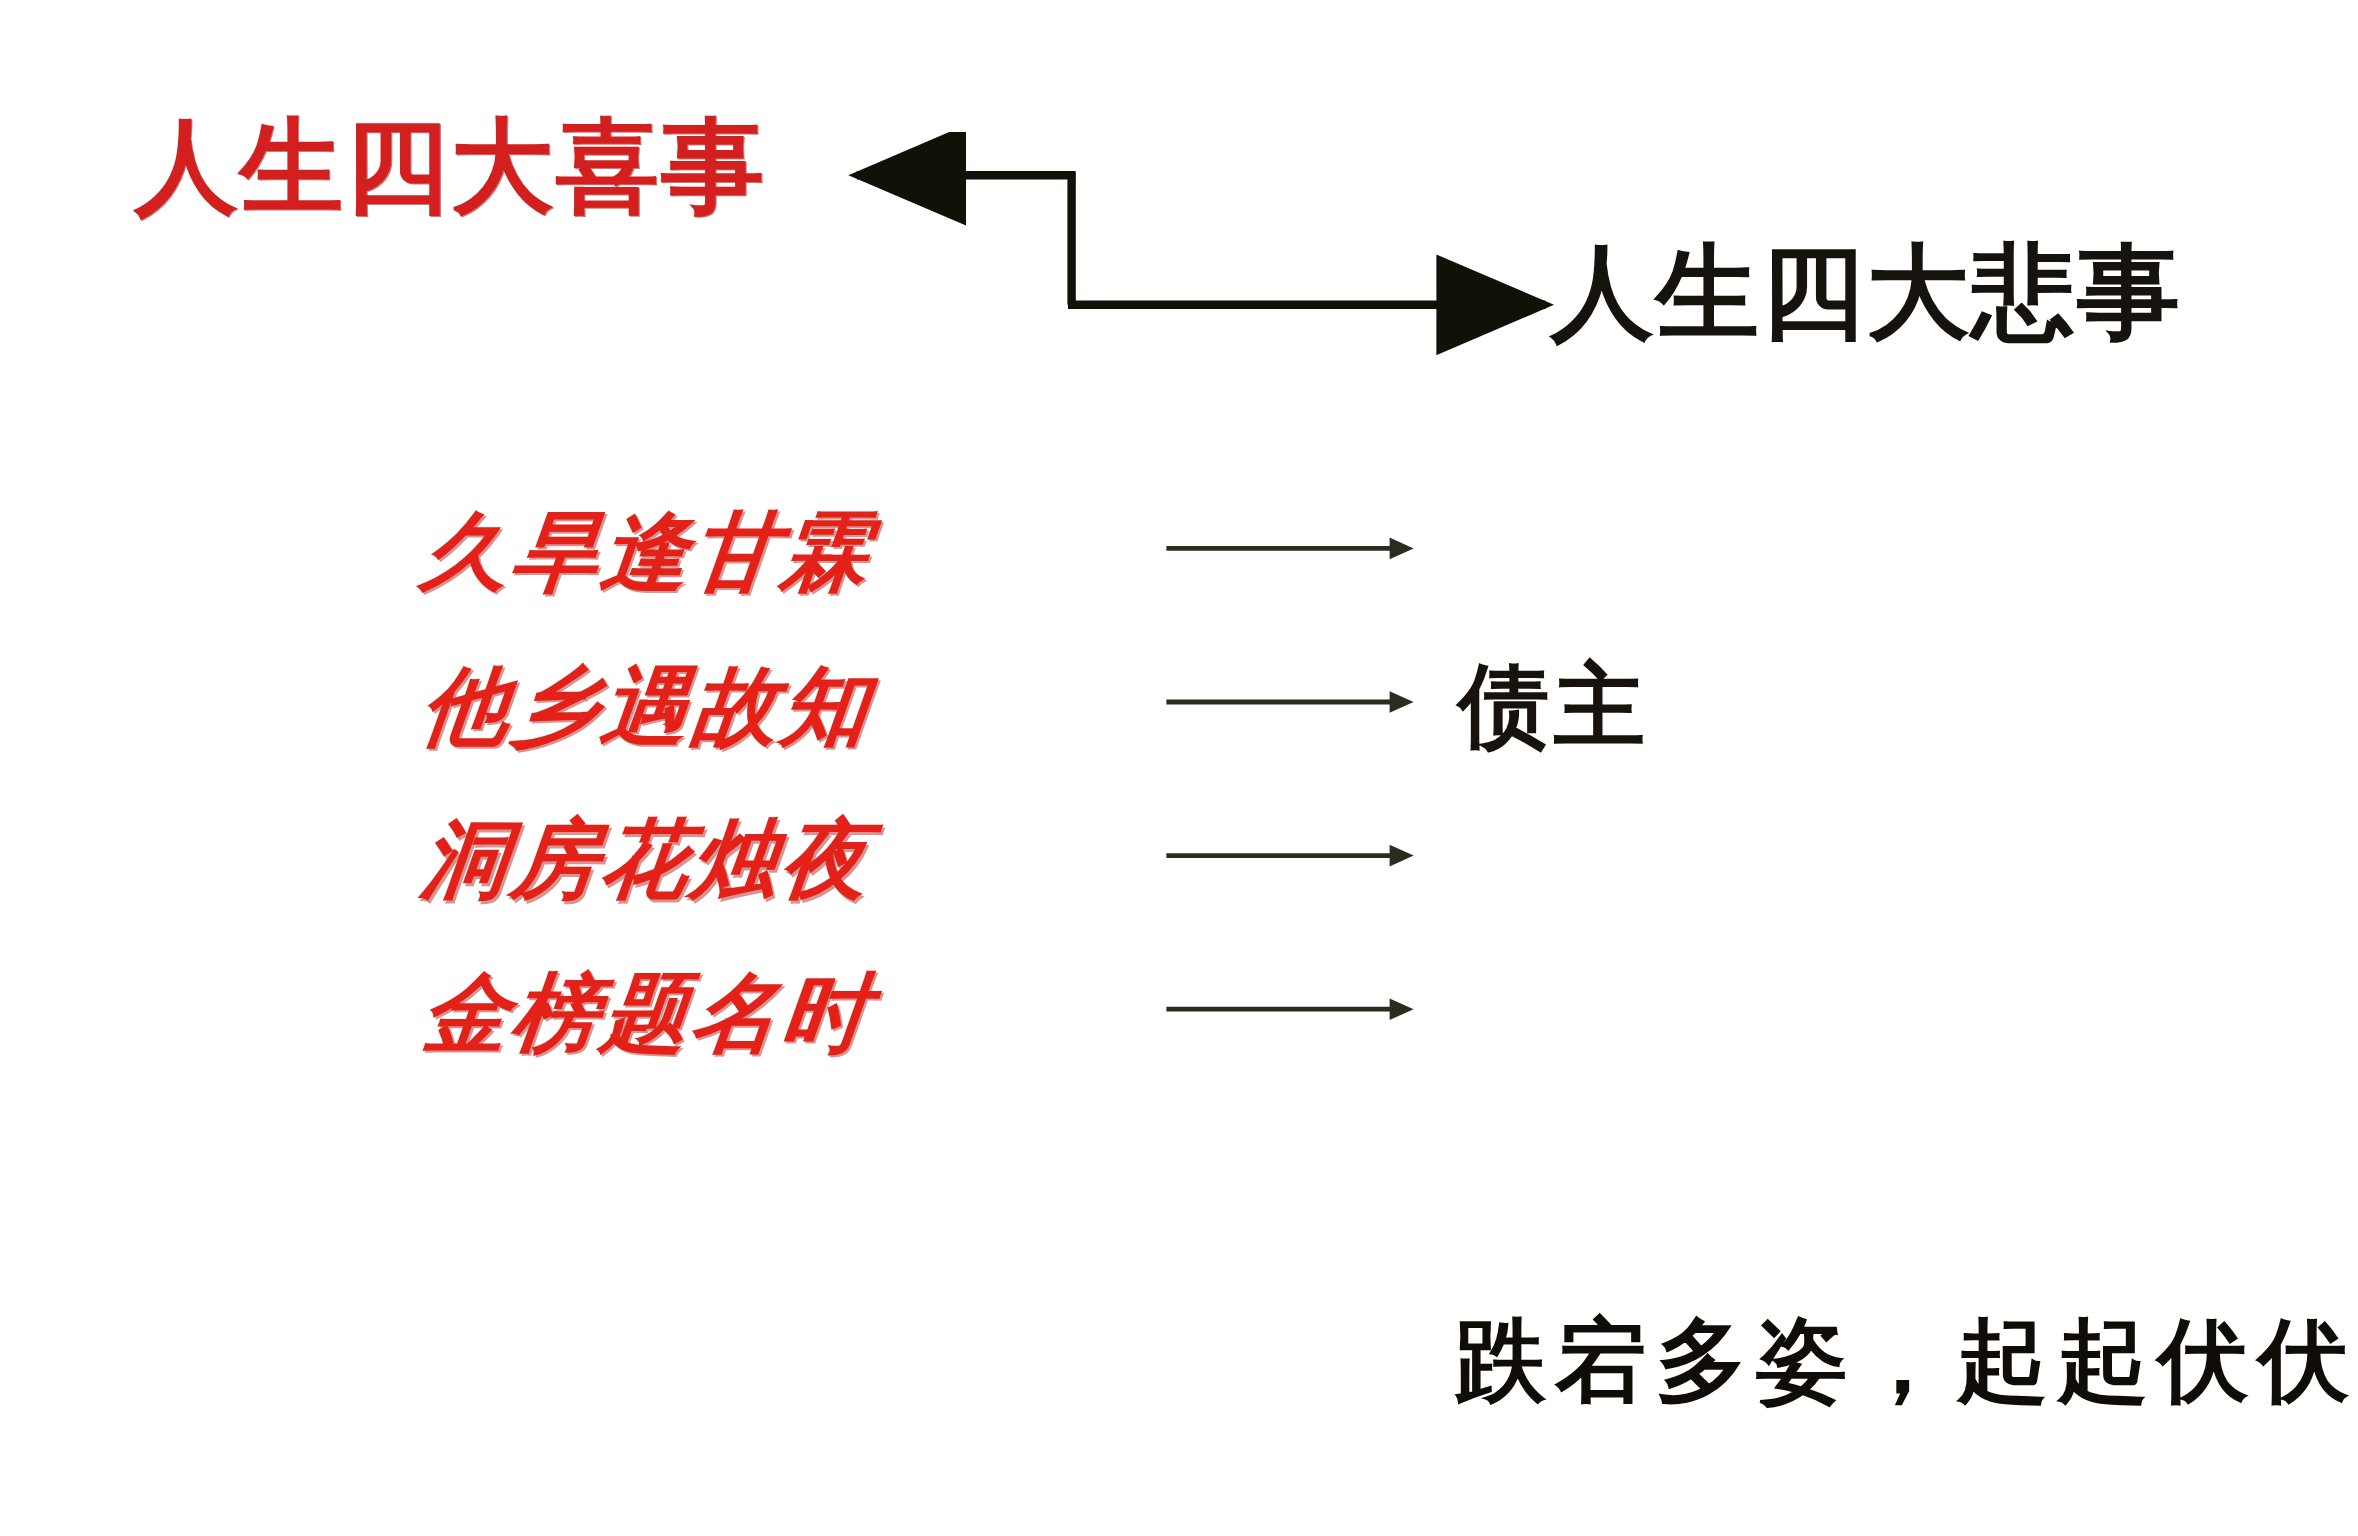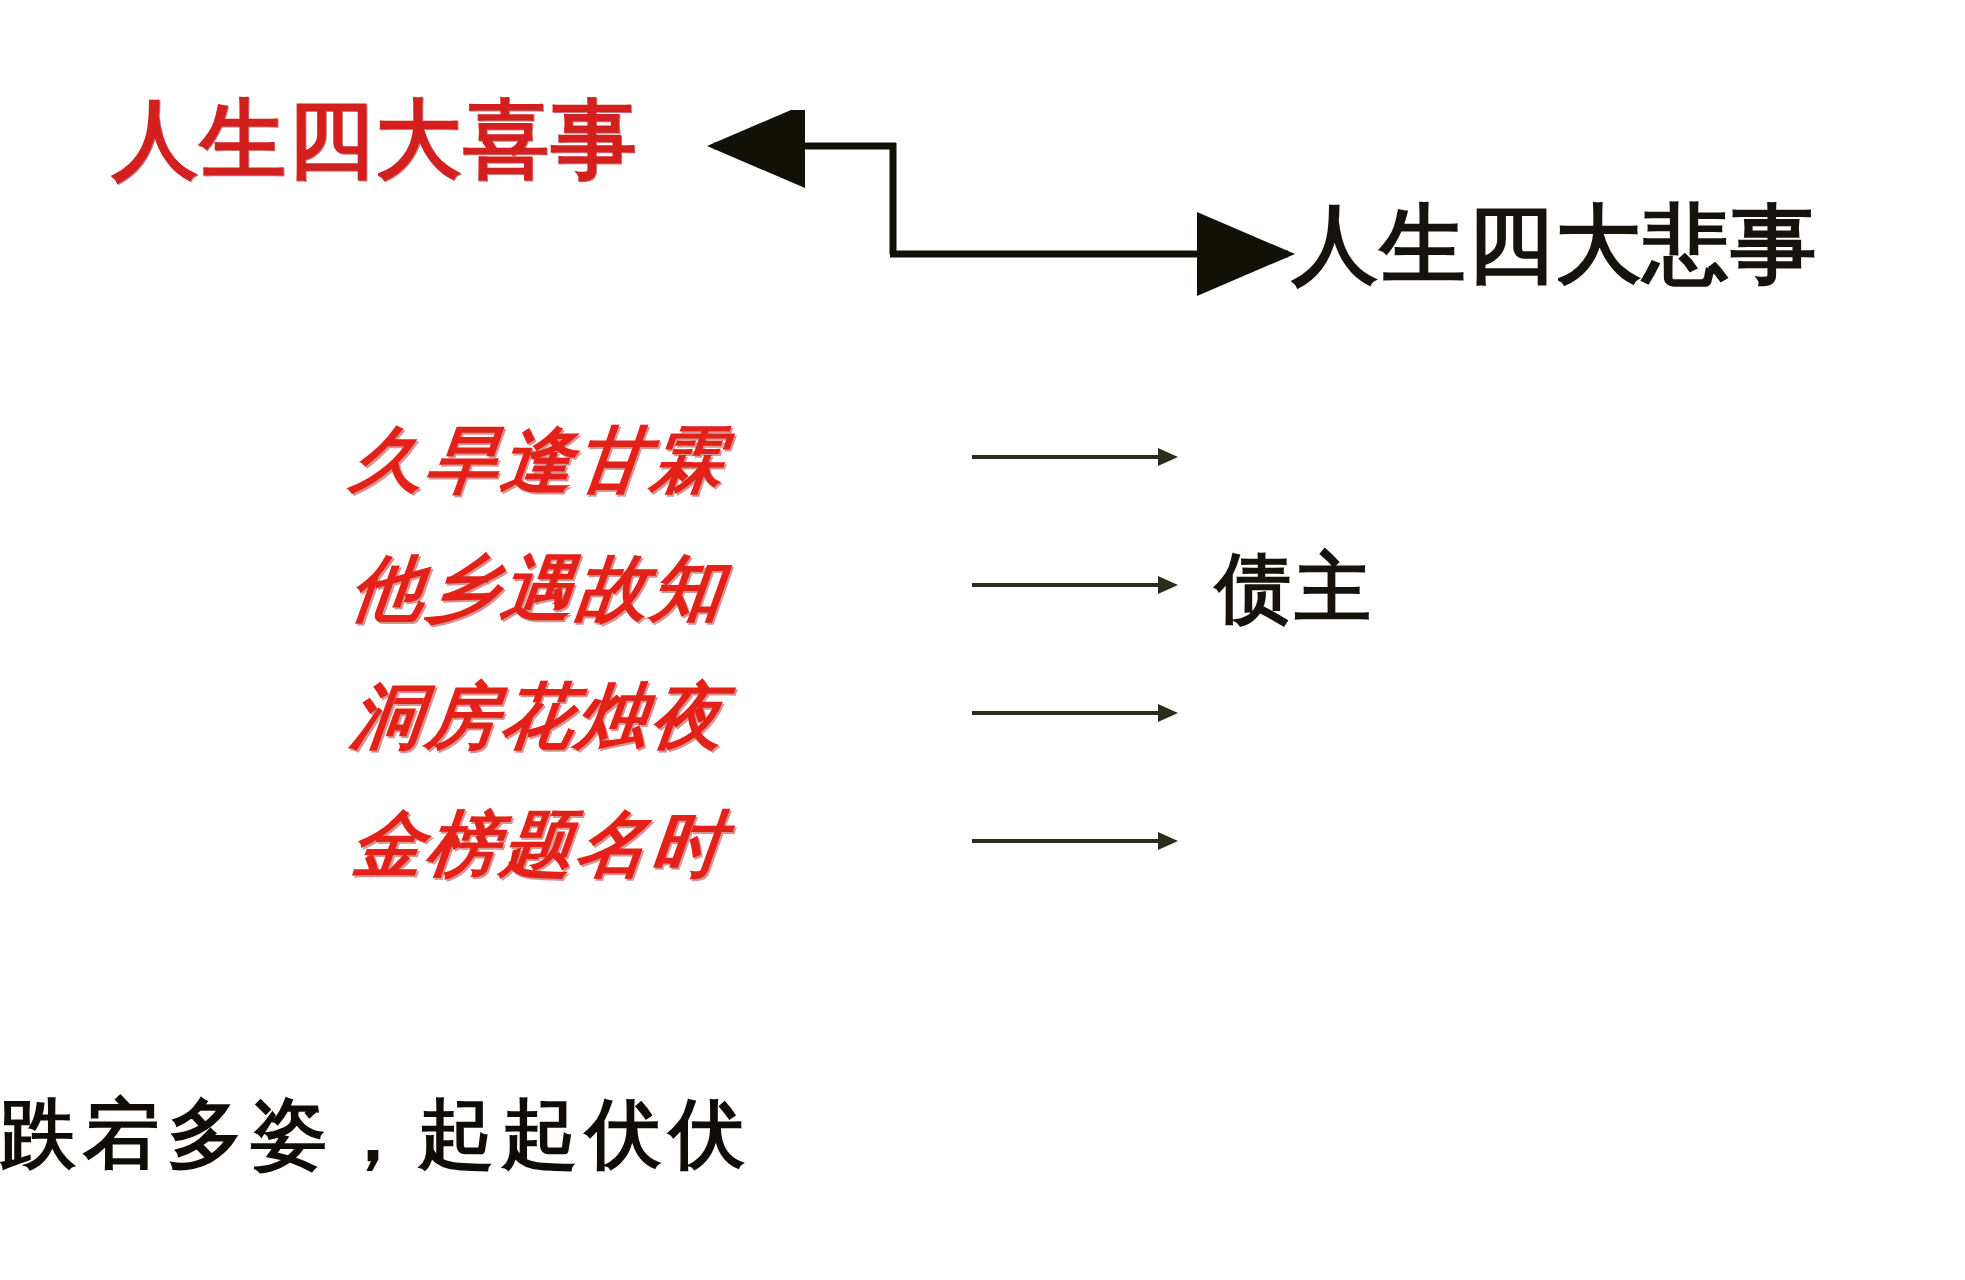--- a/index.html
+++ b/index.html
@@ -105,21 +105,21 @@
     letter-spacing: 0.05em;
     white-space: nowrap;
   }
 
   
   #caption {
     position: absolute;
     left: 0;
     top: 1096px;
     width: 1965px;
-    text-align: left;
+    text-align: right;
     font-size: 76px;
     line-height: 1;
     color: #100d08;
     font-family: "DejaVu Sans", "Liberation Sans", sans-serif;
     font-weight: 700;
     letter-spacing: 0.10em;
     white-space: nowrap;
   }
 </style>
 </head>

